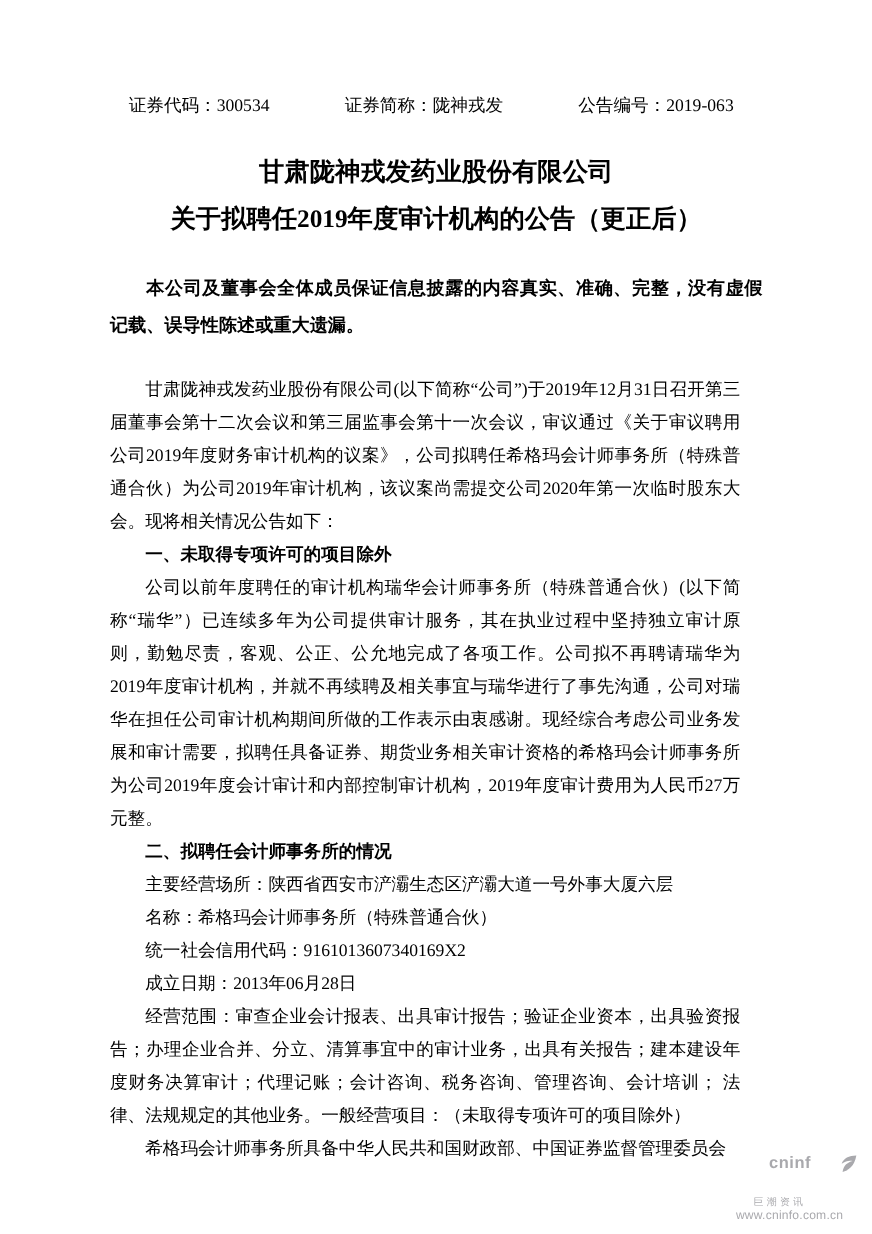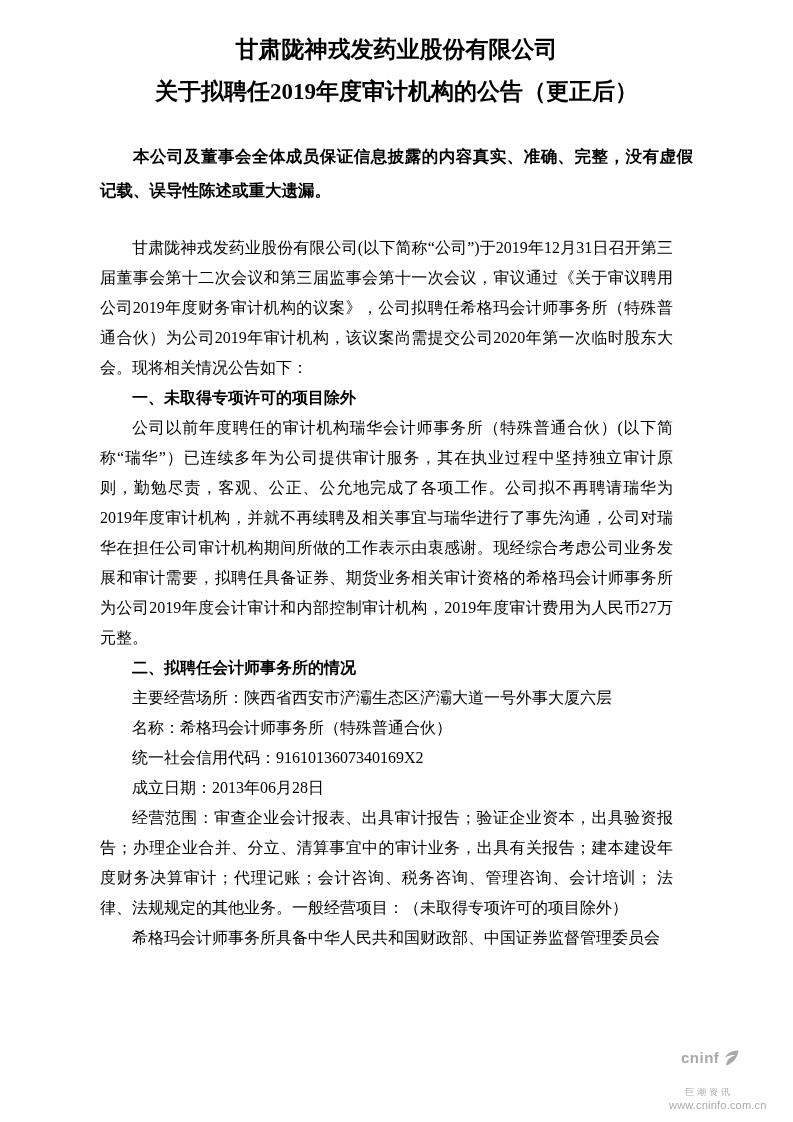--- a/index.html
+++ b/index.html
@@ -26,21 +26,21 @@
   .doc-title {
     text-align: center;
     font-weight: bold;
     font-size: 23px;
     line-height: 1;
   }
   .doc-title.line1 { margin-top: 38px; }
   .doc-title.line2 { margin-top: 19px; }
   .notice {
     margin: 36px 100px 0 100px;
-    font-family: Liberation Sans, sans-serif;
+    font-family: Liberation Mono, monospace;
     font-weight: bold;
     font-size: 16.5px;
     line-height: 34px;
     text-indent: 2em;
     text-align: justify;
   }
   .content {
     margin: 26px 120px 0 100px;
     font-size: 16px;
     line-height: 30px;
@@ -59,23 +59,23 @@
     right: 12px;
     bottom: 10px;
     width: 112px;
     color: #a9a9ad;
     font-family: "Liberation Sans", sans-serif;
     line-height: 1.15;
   }
   .wm-brand-row {
     display: flex;
     align-items: center;
-    justify-content: flex-start;
+    justify-content: space-between;
     gap: 2px;
-    margin-left: 12px;
+    margin-left: 30px;
   }
   .wm-brand {
     font-size: 15px;
     font-weight: bold;
     letter-spacing: 0.5px;
   }
   .wm-icon { width: 20px; height: 20px; display: inline-block; }
   .wm-cn {
     font-size: 9px;
     letter-spacing: 3px;
@@ -86,20 +86,25 @@
     font-size: 11px;
     margin-top: 2px;
     letter-spacing: 0.2px;
   }
 </style>
 </head>
 <body>
 
 <div class="page">
 
+  <div class="doc-header">
+    <span>证券代码：300534</span>
+    <span>证券简称：陇神戎发</span>
+    <span>公告编号：2019-063</span>
+  </div>
 
   <div class="doc-title line1">甘肃陇神戎发药业股份有限公司</div>
   <div class="doc-title line2">关于拟聘任2019年度审计机构的公告（更正后）</div>
 
   <div class="notice">本公司及董事会全体成员保证信息披露的内容真实、准确、完整，没有虚假记载、误导性陈述或重大遗漏。</div>
 
   <div class="content">
     <p>甘肃陇神戎发药业股份有限公司(以下简称“公司”)于2019年12月31日召开第三届董事会第十二次会议和第三届监事会第十一次会议，审议通过《关于审议聘用公司2019年度财务审计机构的议案》，公司拟聘任希格玛会计师事务所（特殊普通合伙）为公司2019年审计机构，该议案尚需提交公司2020年第一次临时股东大会。现将相关情况公告如下：</p>
     <p class="heading">一、未取得专项许可的项目除外</p>
     <p>公司以前年度聘任的审计机构瑞华会计师事务所（特殊普通合伙）(以下简称“瑞华”）已连续多年为公司提供审计服务，其在执业过程中坚持独立审计原则，勤勉尽责，客观、公正、公允地完成了各项工作。公司拟不再聘请瑞华为2019年度审计机构，并就不再续聘及相关事宜与瑞华进行了事先沟通，公司对瑞华在担任公司审计机构期间所做的工作表示由衷感谢。现经综合考虑公司业务发展和审计需要，拟聘任具备证券、期货业务相关审计资格的希格玛会计师事务所为公司2019年度会计审计和内部控制审计机构，2019年度审计费用为人民币27万元整。</p>

